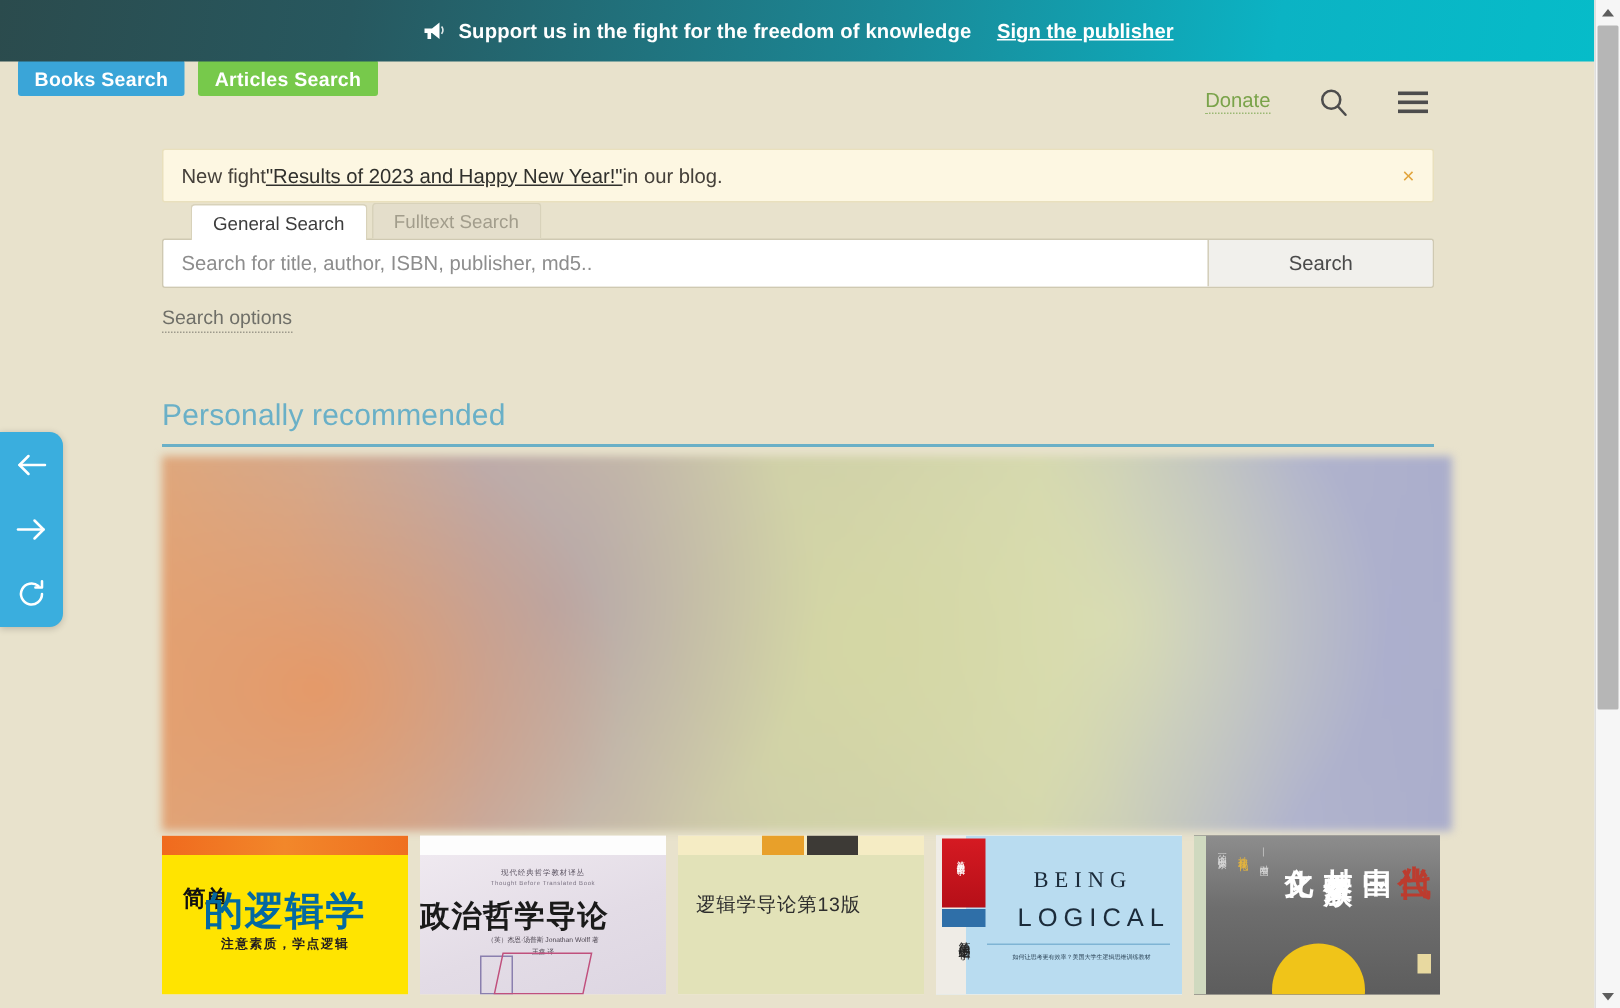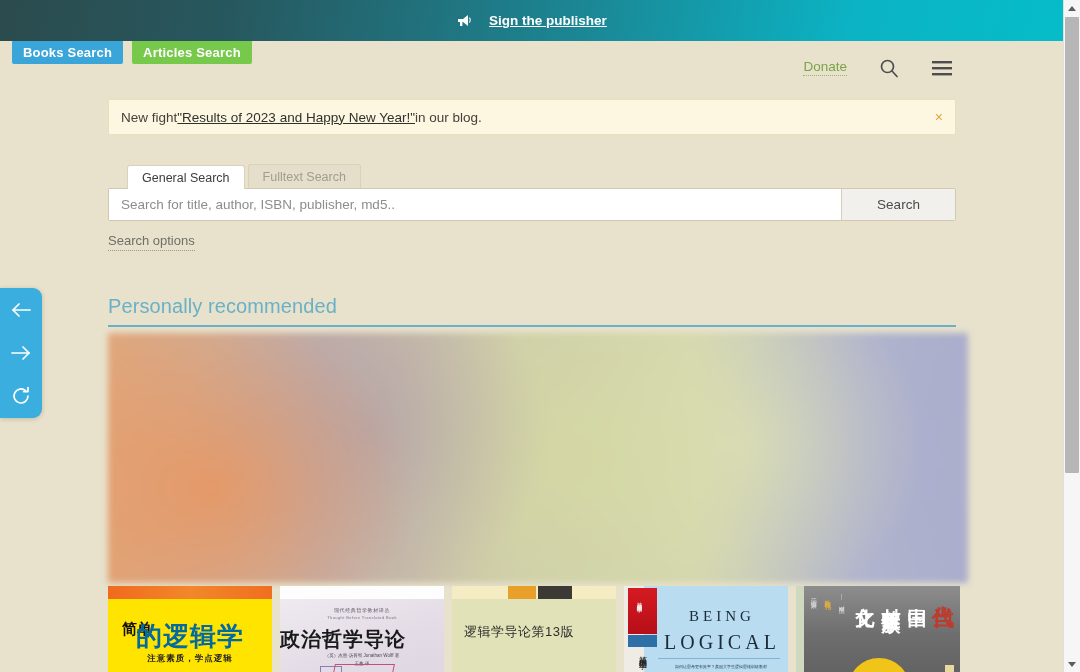--- a/index.html
+++ b/index.html
@@ -155,21 +155,21 @@
     right: 12px;
     top: 50%;
     transform: translateY(-50%);
     color: #e2a53c;
     font-size: 14px;
     cursor: pointer;
     line-height: 1;
   }
 
   
-  #search-block { margin-top: 29px; }
+  #search-block { }
   #search-tabs {
     display: flex;
     gap: 0;
     position: relative;
     z-index: 5;
     padding-left: 19px;
   }
   .s-tab {
     height: 24px;
     padding: 0 14px;
@@ -210,21 +210,21 @@
     border: none;
     outline: none;
     font-size: 13.5px;
     padding: 0 12px;
     color: #333;
     font-family: "Liberation Sans", sans-serif;
     background: #ffffff;
   }
   #search-input::placeholder { color: #8d8d8d; }
   #search-submit {
-    width: 114px;
+    width: 150px;
     background: #f1f0ec;
     border: none;
     border-left: 1px solid #d4cfbb;
     font-size: 13.5px;
     color: #4a4a4a;
     cursor: pointer;
     font-family: "Liberation Sans", sans-serif;
   }
 
   #search-options {
@@ -311,21 +311,21 @@
 
   
   .bk4 { background:#ffffff; }
   .bk4 .body { height:106px; background:#b9dcf0; position:relative; }
   .bk4 .spine { position:absolute; left:0; top:0; width:20px; height:106px; background:#efece6; }
   .bk4 .redtag { position:absolute; left:4px; top:2px; width:29px; height:46px; background:linear-gradient(180deg,#d51a22,#b60f18); }
   .bk4 .redtag span { position:absolute; top:10px; left:9px; writing-mode: vertical-rl; font-size:5.5px; color:#fff; letter-spacing:1px; }
   .bk4 .bluetag { position:absolute; left:4px; top:49px; width:29px; height:12px; background:#2f6fa8; }
   .bk4 .vtxt { position:absolute; left:12px; top:64px; writing-mode: vertical-rl; font-size:8px; color:#222; letter-spacing:1px; }
   .bk4 .t1 { position:absolute; top:22px; left:40px; right:8px; text-align:center; font-family:"Liberation Serif", serif; font-size:15px; color:#1b2b3a; letter-spacing:4px; }
-  .bk4 .t2 { position:absolute; top:45px; left:40px; right:8px; text-align:center; font-family:Liberation Serif, serif; font-size:20px; color:#1b2b3a; letter-spacing:4px; }
+  .bk4 .t2 { position:absolute; top:45px; left:40px; right:8px; text-align:right; font-family:Liberation Sans, sans-serif; font-size:17px; color:#1b2b3a; letter-spacing:4px; }
   .bk4 .rule{ position:absolute; top:72px; left:34px; right:8px; height:1px; background:#7fb4d4; }
   .bk4 .small{ position:absolute; top:78px; left:36px; right:6px; text-align:center; font-size:4px; color:#2b4356; line-height:1.5; }
 
   
   .bk5 { background:#6f6f6f; }
   .bk5 .body { height:106px; background: linear-gradient(180deg,#8d8d8d 0%, #6e6e6e 45%, #5d5d5d 100%); position:relative; overflow:hidden; }
   .bk5 .lstrip { position:absolute; left:0; top:0; width:8px; height:106px; background:#cfd9bf; }
   .bk5 .micro { position:absolute; left:12px; top:8px; writing-mode: vertical-rl; font-size:6px; color:#d8d8d8; line-height:1.8; letter-spacing:1px; }
   .bk5 .micro2{ position:absolute; left:26px; top:8px; writing-mode: vertical-rl; font-size:6.5px; color:#e4b43d; line-height:1.8; letter-spacing:1px; }
   .bk5 .micro3{ position:absolute; left:40px; top:8px; writing-mode: vertical-rl; font-size:6px; color:#d8d8d8; line-height:1.8; letter-spacing:1px; }
@@ -397,20 +397,21 @@
 <div id="viewport">
 
   <div id="promo-banner">
     <span class="megaphone">
       <svg width="16" height="13" viewBox="0 0 16 13">
         <path d="M2 5 L7 5 L12 1 L12 12 L7 8 L2 8 Z" fill="#ffffff"></path>
         <path d="M13.4 3.6 q1.8 2.4 0 5" stroke="#ffffff" stroke-width="1.1" fill="none" opacity=".85"></path>
         <rect x="4" y="8" width="2.4" height="4" fill="#ffffff"></rect>
       </svg>
     </span>
+    <span class="promo-text">Support us in the fight for the freedom of knowledge</span>
     <span class="promo-link">Sign the publisher</span>
   </div>
 
   <div id="site-header">
 
     <div id="search-type-tabs">
       <div class="type-pill books">Books Search</div>
       <div class="type-pill articles">Articles Search</div>
     </div>
 

